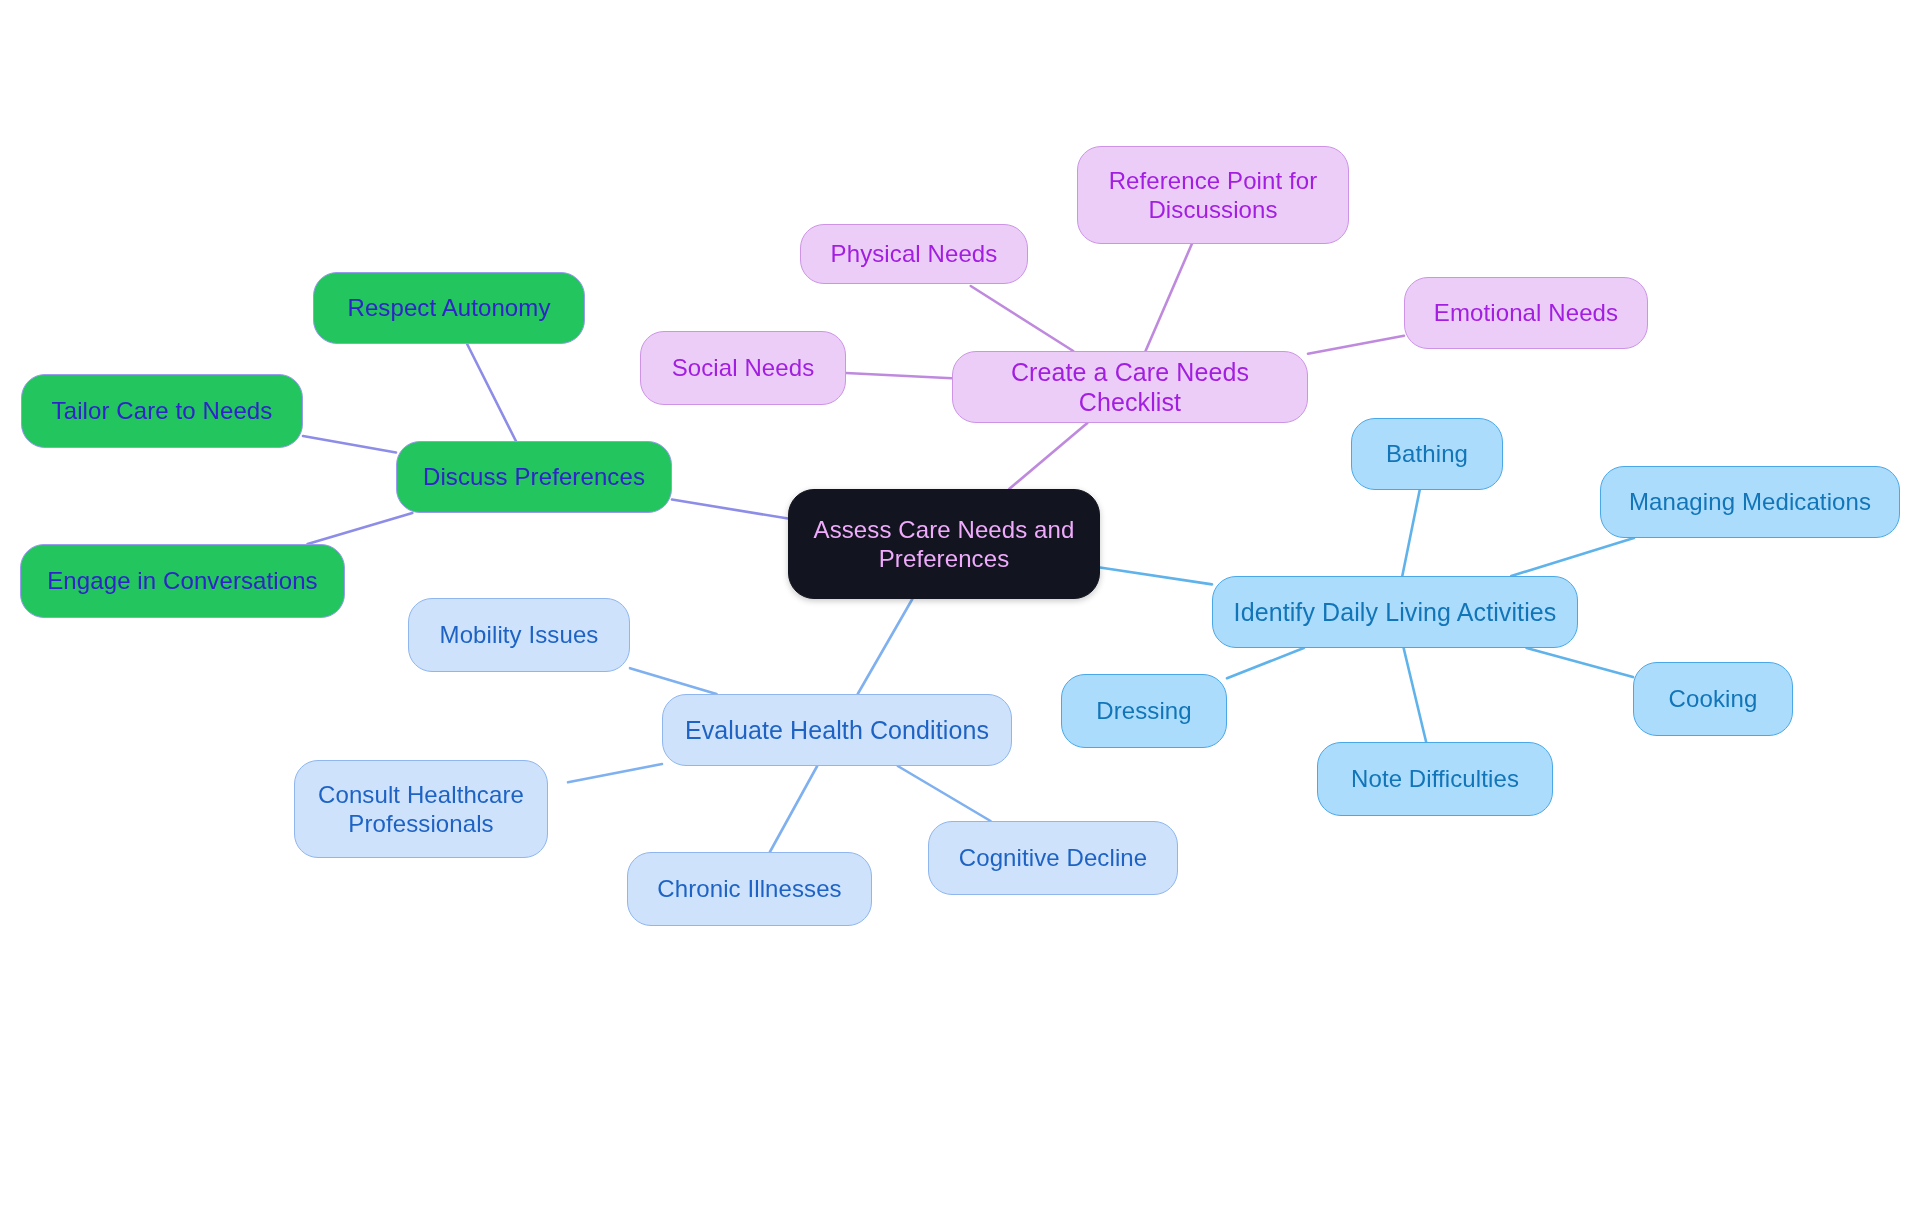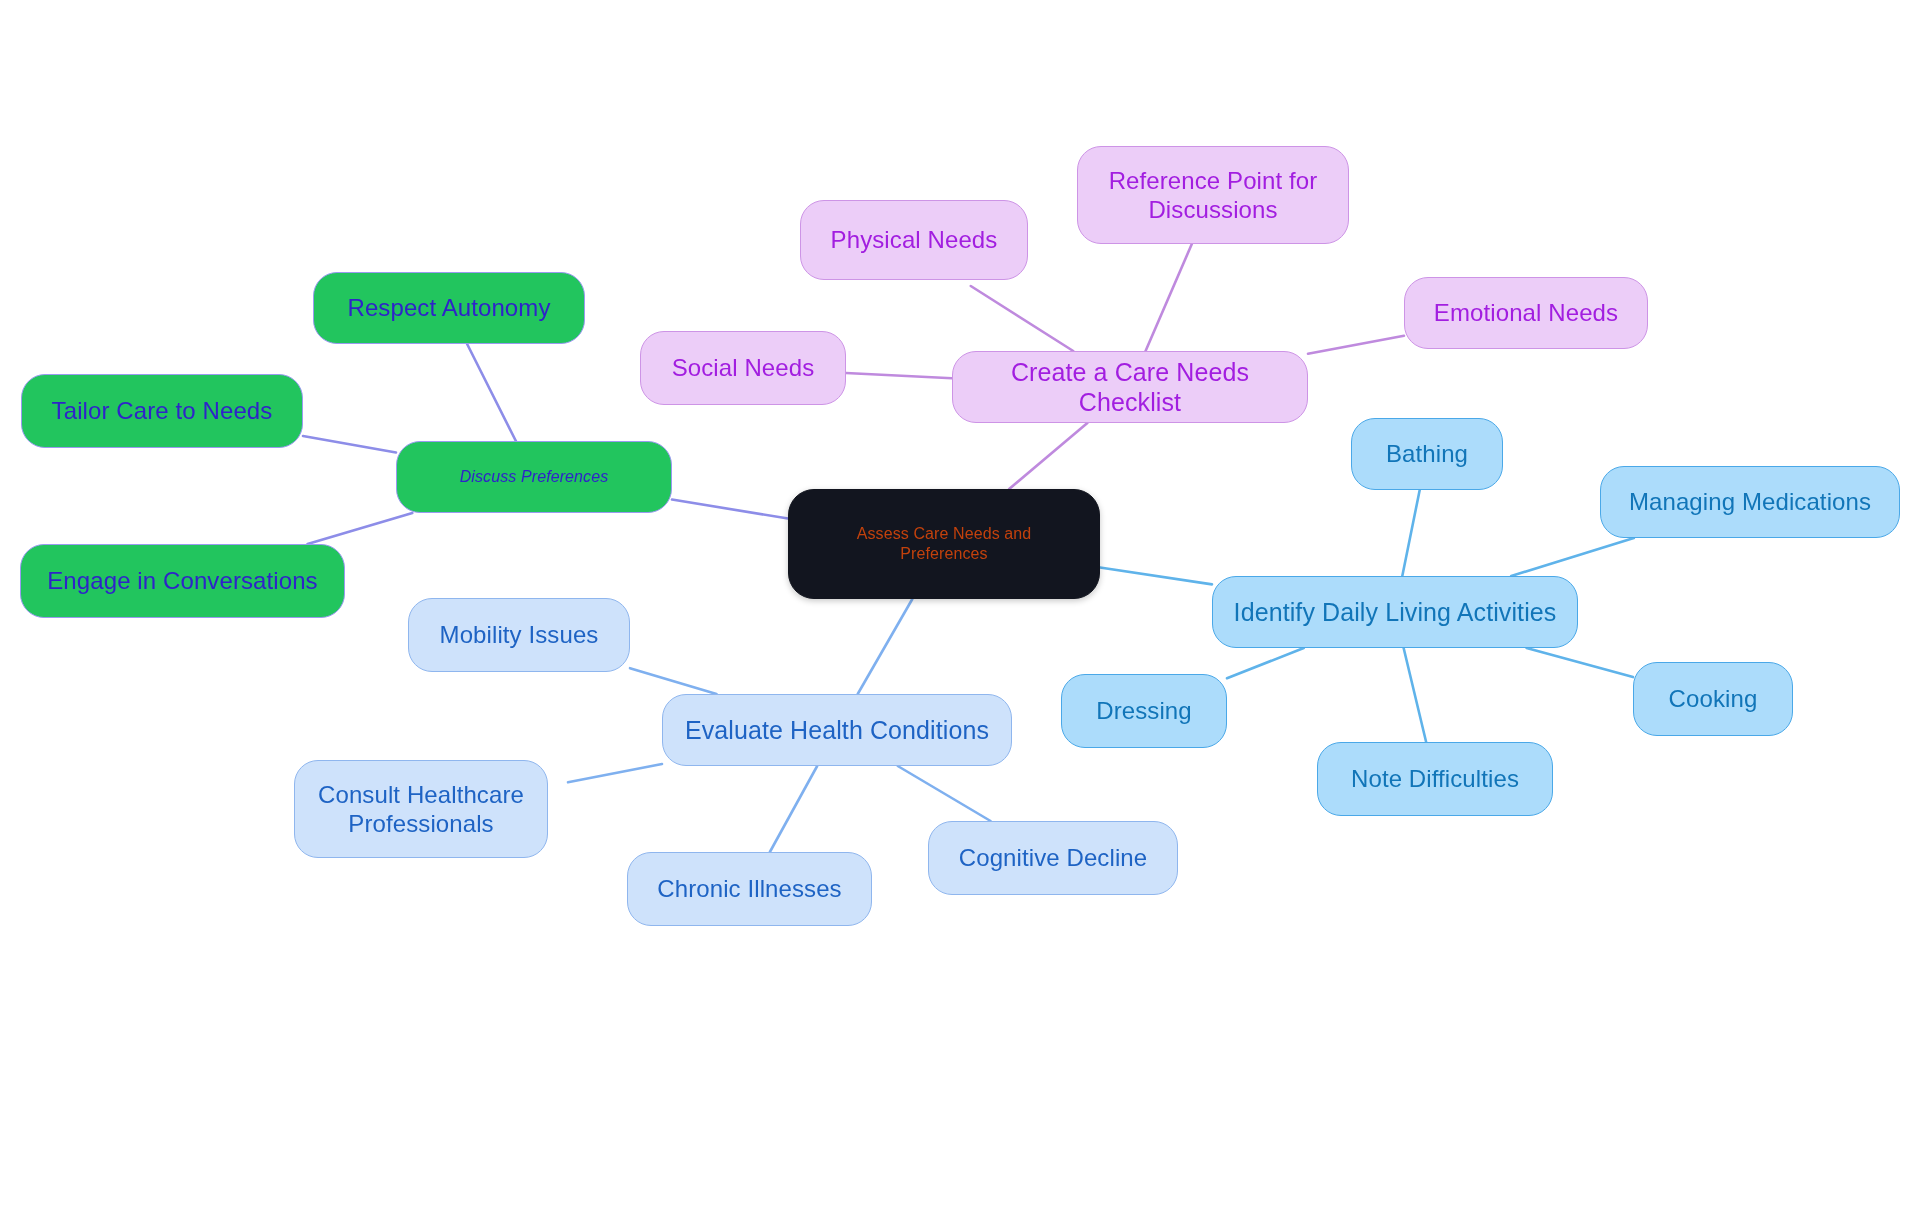--- a/index.html
+++ b/index.html
@@ -44,34 +44,34 @@
     line-height: 1.22;
     padding: 22px 14px;
     white-space: pre-line;
     letter-spacing: 0.1px;
   }
 
   
   .node.root {
     background: #12151f;
     border-color: #12151f;
-    color: #c2410c;
-    font-size: 16px;
+    color: #f0abfc;
+    font-size: 24px;
     border-radius: 26px;
     box-shadow: 0 2px 6px rgba(0,0,0,0.22);
   }
 
   
   .node.violet {
     background: #22c55e;
     border-color: #9a9af0;
     color: #2f23c9;
     font-size: 24px;
   }
-  .node.violet.branch { font-size: 16px; font-style: italic; }
+  .node.violet.branch { font-size: 24px; }
 
   
   .node.lilac {
     background: #eccdf8;
     border-color: #cd94e6;
     color: #a21ee0;
     font-size: 24px;
   }
   .node.lilac.branch { font-size: 25px; }
 
@@ -130,21 +130,21 @@
       <line x1="897.75" y1="766" x2="990.5625" y2="821" stroke="#7fb0ef" stroke-width="2.6" stroke-linecap="round"></line>
     </svg>
   <div id="node-layer">
       <div class="node root" style="left: 788px; top: 489px; width: 312px; height: 110px;"><span>Assess Care Needs and
 Preferences</span></div>
       <div class="node violet branch" style="left: 396px; top: 441px; width: 276px; height: 72px;"><span>Discuss Preferences</span></div>
       <div class="node violet leaf" style="left: 313px; top: 272px; width: 272px; height: 72px;"><span>Respect Autonomy</span></div>
       <div class="node violet leaf" style="left: 21px; top: 374px; width: 282px; height: 74px;"><span>Tailor Care to Needs</span></div>
       <div class="node violet leaf" style="left: 20px; top: 544px; width: 325px; height: 74px;"><span>Engage in Conversations</span></div>
       <div class="node lilac branch" style="left: 952px; top: 351px; width: 356px; height: 72px;"><span>Create a Care Needs Checklist</span></div>
-      <div class="node lilac leaf" style="left: 800px; top: 200px; width: 228px; height: 80px;"><span>Physical Needs</span></div>
+      <div class="node lilac leaf" style="left: 800px; top: 224px; width: 228px; height: 60px;"><span>Physical Needs</span></div>
       <div class="node lilac leaf" style="left: 1077px; top: 146px; width: 272px; height: 98px;"><span>Reference Point for
 Discussions</span></div>
       <div class="node lilac leaf" style="left: 640px; top: 331px; width: 206px; height: 74px;"><span>Social Needs</span></div>
       <div class="node lilac leaf" style="left: 1404px; top: 277px; width: 244px; height: 72px;"><span>Emotional Needs</span></div>
       <div class="node blue branch" style="left: 1212px; top: 576px; width: 366px; height: 72px;"><span>Identify Daily Living Activities</span></div>
       <div class="node blue leaf" style="left: 1351px; top: 418px; width: 152px; height: 72px;"><span>Bathing</span></div>
       <div class="node blue leaf" style="left: 1600px; top: 466px; width: 300px; height: 72px; align-items: center;"><span>Managing Medications</span></div>
       <div class="node blue leaf" style="left: 1061px; top: 674px; width: 166px; height: 74px;"><span>Dressing</span></div>
       <div class="node blue leaf" style="left: 1633px; top: 662px; width: 160px; height: 74px;"><span>Cooking</span></div>
       <div class="node blue leaf" style="left: 1317px; top: 742px; width: 236px; height: 74px;"><span>Note Difficulties</span></div>

